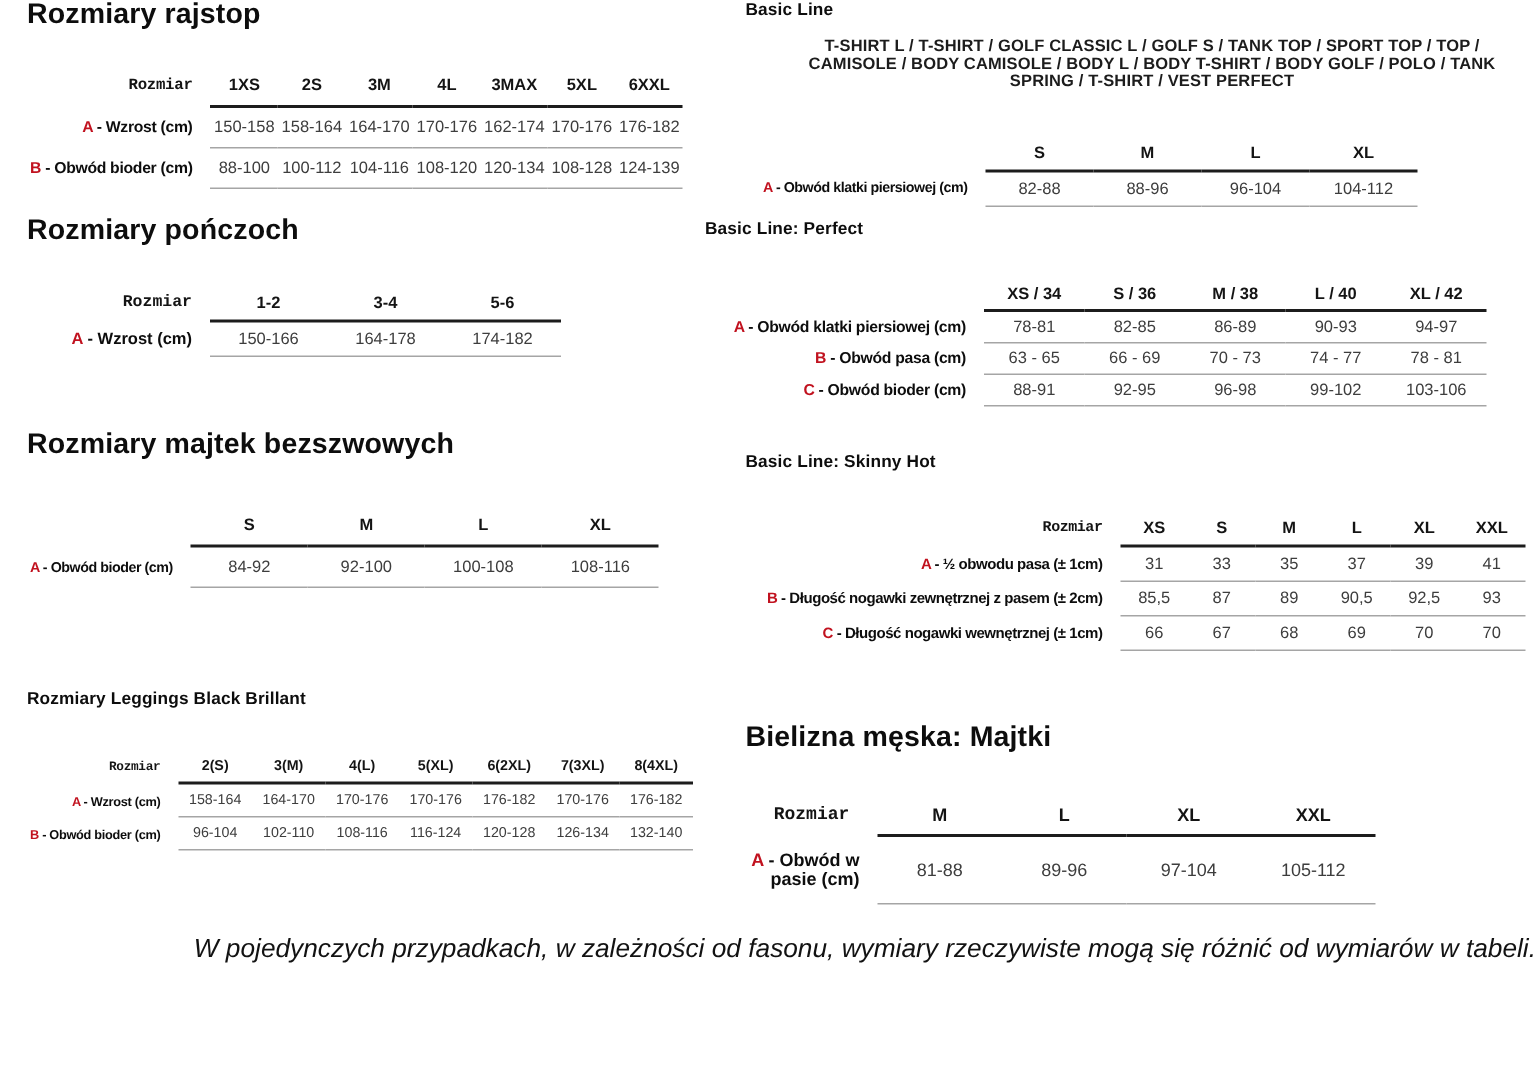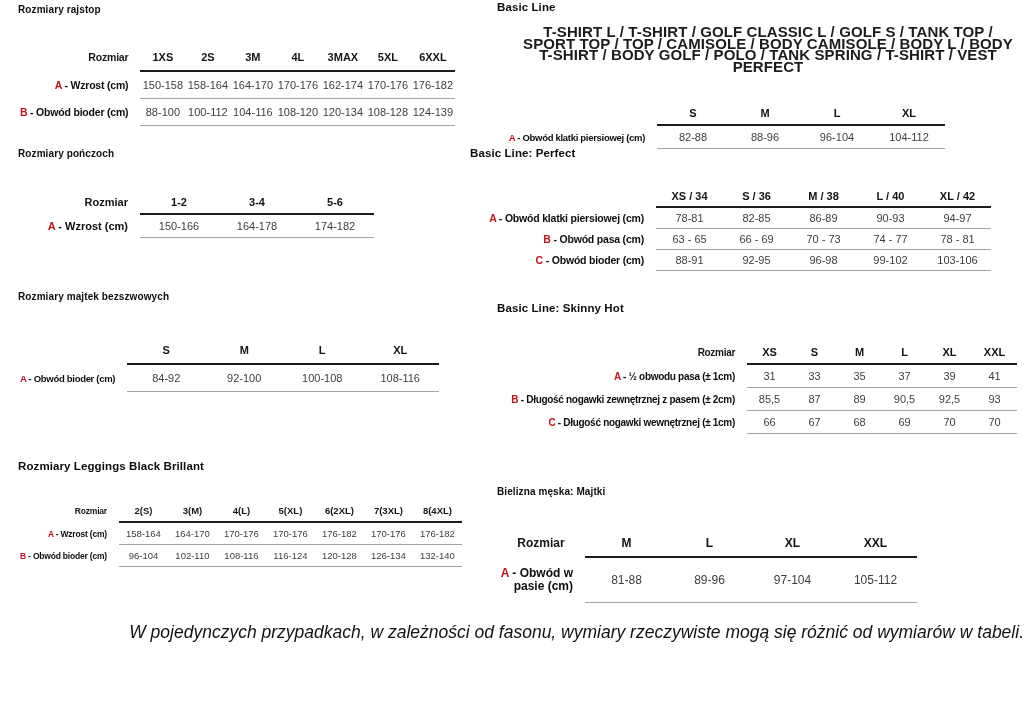--- a/index.html
+++ b/index.html
@@ -8,52 +8,52 @@
     width: 1024px;
     height: 724px;
     background: #ffffff;
     font-family: "Liberation Sans", sans-serif;
     color: #111;
     overflow: hidden;
   }
   .sec { position: absolute; }
   .head {
     margin: 0;
-    font-size: 10px;
+    font-size: 19px;
     font-weight: bold;
     color: #0d0d0d;
     letter-spacing: 0.1px;
     line-height: 16px;
   }
   .head.sm { font-size: 11.5px; line-height: 14px; }
   .products {
     margin: 12px 0 0 22px;
     width: 498px;
     text-align: center;
-    font-size: 15px;
+    font-size: 11px;
     font-weight: bold;
     line-height: 11.5px;
     color: #1c1c1c;
     letter-spacing: 0.1px;
   }
   
   .sz { border-collapse: collapse; table-layout: fixed; }
   .sz th, .sz td {
     text-align: center;
     white-space: nowrap;
     padding: 5px 2px;
     font-size: 11px;
     vertical-align: middle;
   }
   .sz thead th {
     font-weight: bold;
     color: #141414;
     border-bottom: 2.5px solid #1c1c1c;
   }
-  .sz thead th.lbl { border-bottom-color: transparent; text-align: right; padding-right: 12px; }
+  .sz thead th.lbl { border-bottom-color: transparent; text-align: right; padding-right: 12px; font-family: Liberation Mono, monospace; }
   .sz tbody td { color: #3d3d3d; border-bottom: 1px solid #a5a5a5; }
   .sz tbody td.lbl {
     border-bottom-color: transparent;
     text-align: right;
     font-weight: bold;
     color: #0d0d0d;
     padding-right: 12px;
   }
   .ltr { color: var(--accent, #c1121f); font-weight: bold; }
 

